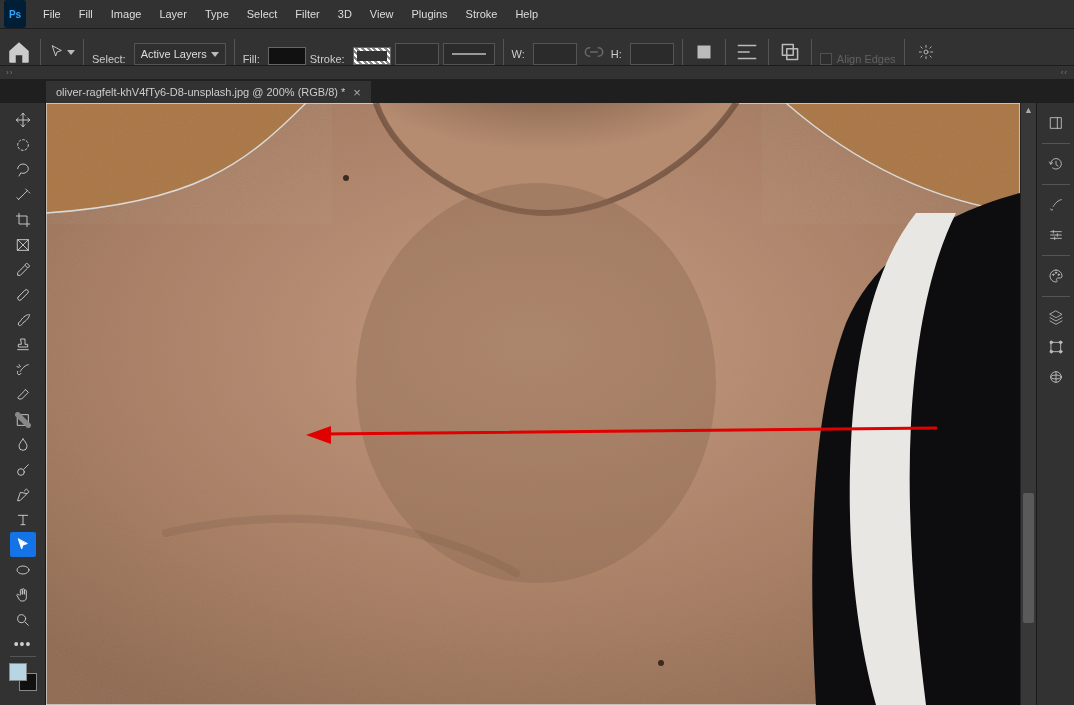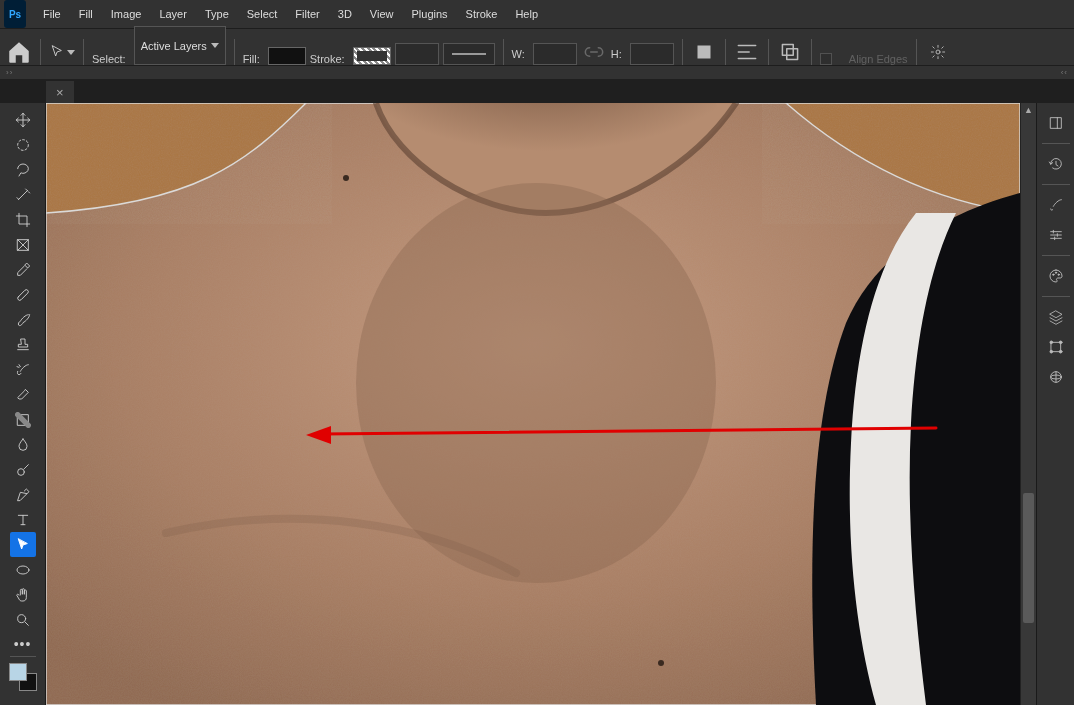--- a/index.html
+++ b/index.html
@@ -8,32 +8,32 @@
   
   .menubar { height: 28px; background: #323232; display: flex; align-items: center; padding: 0 4px; }
   .ps-logo { width: 22px; height: 28px; background: #001e36; border-radius: 3px; display:flex; align-items:center; justify-content:center; margin-right:8px; font-weight:700; font-size:10px; color:#31a8ff; }
   .menu-item { padding: 0 9px; height: 100%; display:flex; align-items:center; cursor:default; color:#ddd; }
   
   
   .optionsbar { height: 38px; background: #323232; border-top: 1px solid #1d1d1d; border-bottom:1px solid #1d1d1d; display:flex; align-items:flex-end; padding: 0 6px; gap:4px; }
   .home-btn { width:34px; height:28px; display:flex; align-items:center; justify-content:center; }
   .sep { width:1px; height:26px; background:#555; margin:0 4px; }
   .opt-label { color:#ccc; margin-right:4px; font-size:11px; }
-  .select-box { background:#2f2f2f; border:1px solid #555; height:39px; width:92px; display:flex; align-items:center; padding:0 6px; justify-content:space-between; }
+  .select-box { background:#2f2f2f; border:1px solid #555; height:22px; width:92px; display:flex; align-items:center; padding:0 6px; justify-content:space-between; }
   .swatch { width:38px; height:18px; border:1px solid #666; background:#111; }
   .swatch.stroke { background:repeating-linear-gradient(45deg,#888,#888 2px,#fff 2px,#fff 4px); position:relative; }
   .swatch.stroke::after{content:"";position:absolute;inset:3px;background:#333;}
   .num-input { width:44px; height:22px; background:#2b2b2b; border:1px solid #555; }
   .line-style { width:52px; height:22px; background:#2b2b2b; border:1px solid #555; display:flex;align-items:center;justify-content:center;}
   .line-style .bar{width:34px;height:2px;background:#999;}
   .field-group { display:flex; align-items:center; gap:4px; }
   .icon-btn { width:26px; height:26px; display:flex; align-items:center; justify-content:center; color:#bbb; }
   .icon-btn.disabled { opacity:.4; }
   .checkbox { width:12px;height:12px;border:1px solid #777;background:#2a2a2a; }
-  .check-label { display:flex; align-items:center; gap:17px; color:#999; }
+  .check-label { display:flex; align-items:center; gap:5px; color:#999; }
   .check-label.disabled{opacity:.45;}
   .gear{width:16px;height:16px;}
   
   
   .tabstrip { height:13px; background:#323232; display:flex; align-items:center; }
   .tabstrip .grip{margin-left:6px;color:#777;font-size:8px;letter-spacing:1px;}
   .rt-grip{margin-left:auto;margin-right:6px;color:#777;font-size:8px;letter-spacing:1px;}
   
   
   .doctab-row { height:24px; background:#1f1f1f; display:flex; align-items:flex-end; padding-left:46px;}
@@ -168,20 +168,21 @@
   </div>
 </div>
 
 <div class="tabstrip">
   <span class="grip">››</span>
   <span class="rt-grip">‹‹</span>
 </div>
 
 <div class="doctab-row">
   <div class="doctab">
+    <span>oliver-ragfelt-khV4fTy6-D8-unsplash.jpg @ 200% (RGB/8) *</span>
     <span class="close">×</span>
   </div>
 </div>
 
 <div class="main">
 
   <div class="toolbox">
     <div class="tool">
         <svg viewBox="0 0 24 24">
           <path d="M12 2v20M2 12h20M12 2l-3 3M12 2l3 3M12 22l-3-3M12 22l3-3M2 12l3-3M2 12l3 3M22 12l-3-3M22 12l-3 3"></path>

